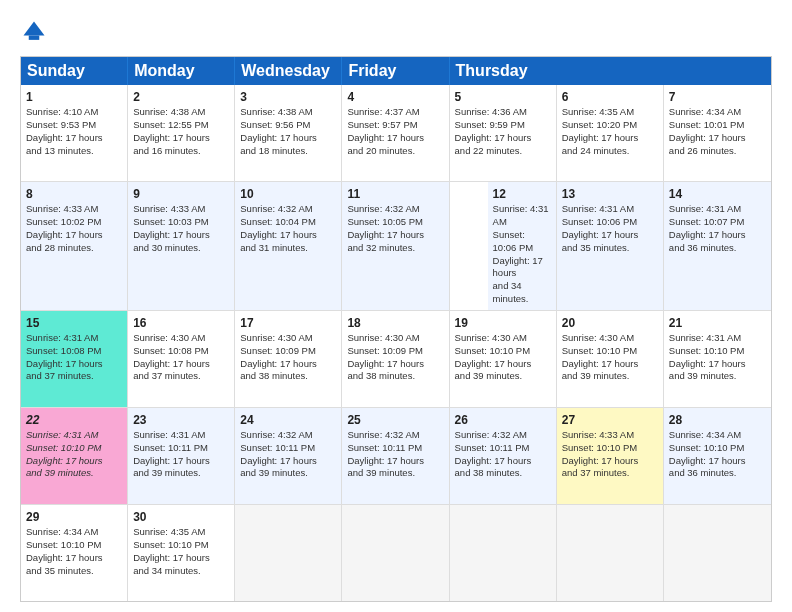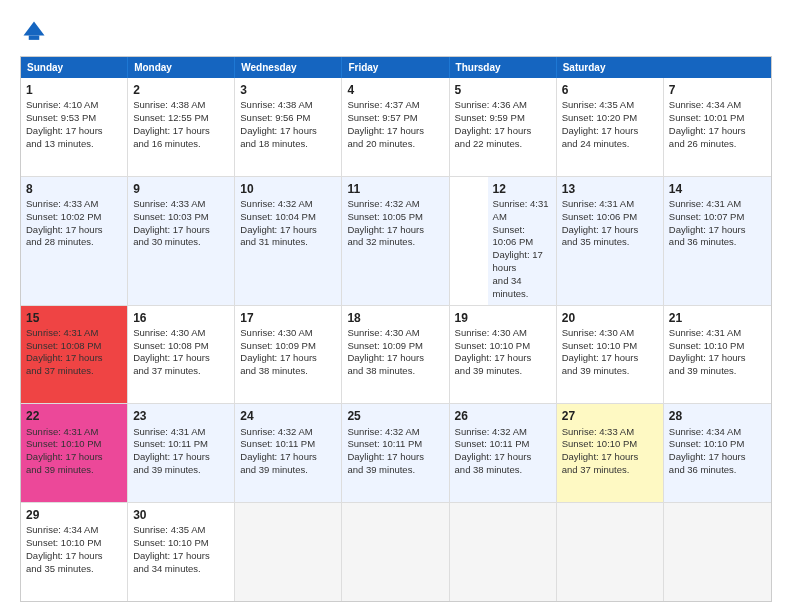--- a/index.html
+++ b/index.html
@@ -65,21 +65,21 @@
       flex-direction: column;
       border: 1px solid #ccc;
     }
     .cal-header {
       display: grid;
       grid-template-columns: repeat(7, 1fr);
       background: #1565c0;
     }
     .cal-header-cell {
       color: #fff;
-      font-size: 10px;
+      font-size: 16px;
       font-weight: bold;
       padding: 5px 6px;
       text-align: left;
       border-right: 1px solid #1e78d4;
     }
     .cal-header-cell:last-child {
       border-right: none;
     }
     .cal-body {
       display: flex;
@@ -144,21 +144,20 @@
     </div>
   </div>
 
   <div class="calendar">
     <div class="cal-header" id="cal-header">
         <div class="cal-header-cell">Sunday</div>
         <div class="cal-header-cell">Monday</div>
         <div class="cal-header-cell">Wednesday</div>
         <div class="cal-header-cell">Friday</div>
         <div class="cal-header-cell">Thursday</div>
-        <div class="cal-header-cell">Saturday</div>
       </div>
     <div class="cal-body" id="cal-body">
         <div class="cal-row">
           <div class="cal-cell" style="background: rgb(255, 255, 255);">
             <span class="day-num">1</span>
             <div>Sunrise: 4:10 AM</div>
             <div>Sunset: 9:53 PM</div>
             <div>Daylight: 17 hours</div>
             <div>and 13 minutes.</div>
           </div>
@@ -250,21 +249,21 @@
           </div>
           <div class="cal-cell" style="background: rgb(238, 244, 255);">
             <span class="day-num">14</span>
             <div>Sunrise: 4:31 AM</div>
             <div>Sunset: 10:07 PM</div>
             <div>Daylight: 17 hours</div>
             <div>and 36 minutes.</div>
           </div>
         </div>
         <div class="cal-row">
-          <div class="cal-cell" style="background: #ef4444;">
+          <div class="cal-cell" style="background: #5eead4;">
             <span class="day-num">15</span>
             <div>Sunrise: 4:31 AM</div>
             <div>Sunset: 10:08 PM</div>
             <div>Daylight: 17 hours</div>
             <div>and 37 minutes.</div>
           </div>
           <div class="cal-cell" style="background: rgb(255, 255, 255);">
             <span class="day-num">16</span>
             <div>Sunrise: 4:30 AM</div>
             <div>Sunset: 10:08 PM</div>
@@ -301,21 +300,21 @@
           </div>
           <div class="cal-cell" style="background: rgb(255, 255, 255);">
             <span class="day-num">21</span>
             <div>Sunrise: 4:31 AM</div>
             <div>Sunset: 10:10 PM</div>
             <div>Daylight: 17 hours</div>
             <div>and 39 minutes.</div>
           </div>
         </div>
         <div class="cal-row">
-          <div class="cal-cell" style="background: #ec4899;">
+          <div class="cal-cell" style="background: #f9a8d4; font-style: italic;">
             <span class="day-num">22</span>
             <div>Sunrise: 4:31 AM</div>
             <div>Sunset: 10:10 PM</div>
             <div>Daylight: 17 hours</div>
             <div>and 39 minutes.</div>
           </div>
           <div class="cal-cell" style="background: rgb(238, 244, 255);">
             <span class="day-num">23</span>
             <div>Sunrise: 4:31 AM</div>
             <div>Sunset: 10:11 PM</div>

